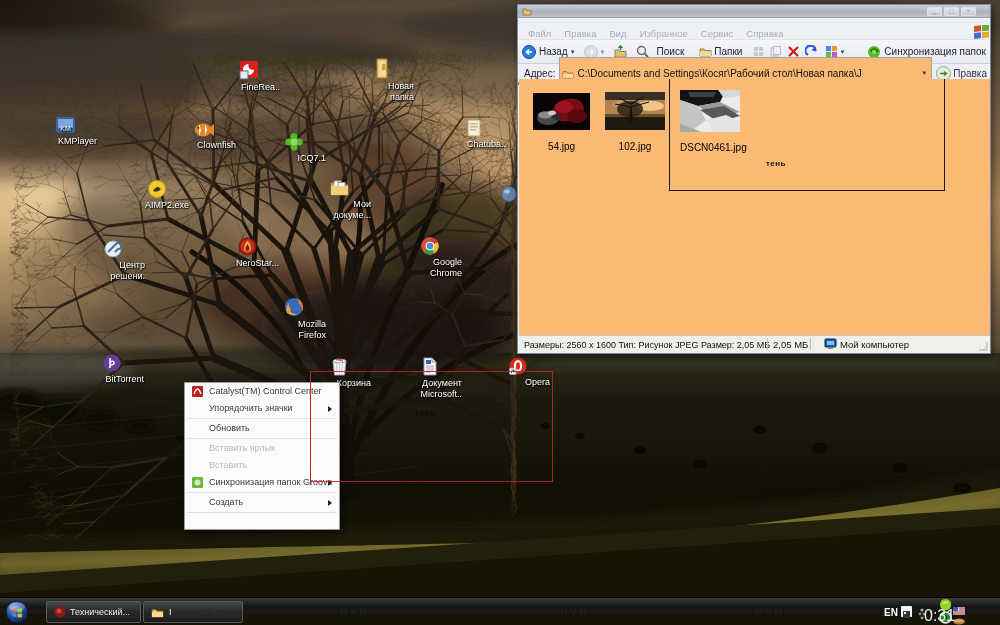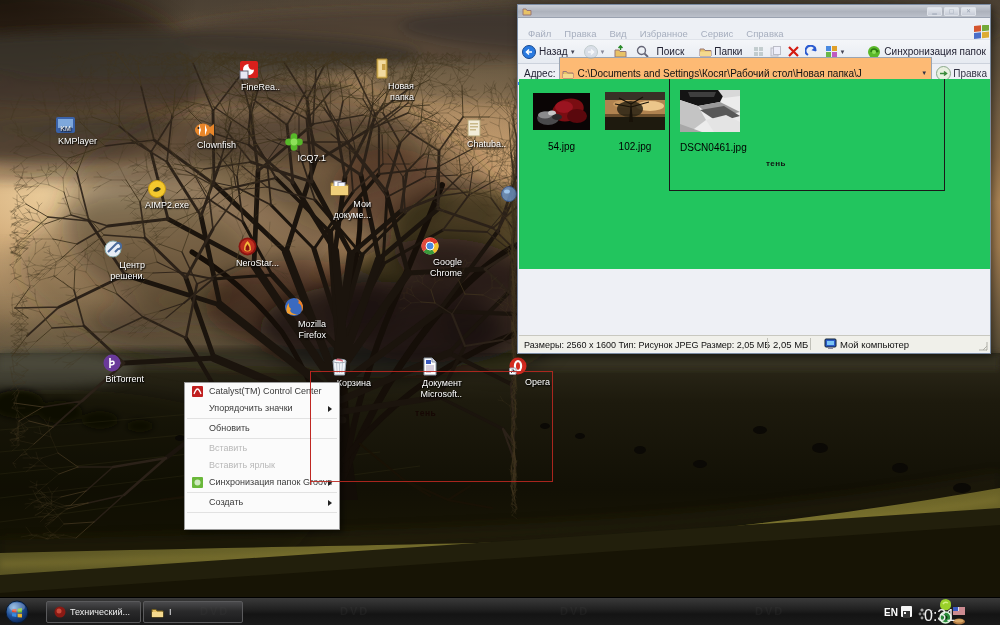--- a/index.html
+++ b/index.html
@@ -6,21 +6,21 @@
 .abs{position:absolute}
 .icon{position:absolute;width:64px;text-align:right;color:#fff;font-size:9px;line-height:10.5px;text-shadow:0 1px 2px rgba(0,0,0,.9),1px 1px 1px rgba(0,0,0,.8)}
 .icon .ig{margin:0 auto 2px;display:block}
 .win{position:absolute;left:517px;top:4px;width:474px;height:350px;background:#eef0f5;border:1px solid #7a8aa0;box-shadow:2px 3px 8px rgba(0,0,0,.5);font-size:10px}
 .tbar{height:13px;background:linear-gradient(#c9cdd5,#adb2bc 55%,#bbc0ca);display:flex;align-items:center;padding:0 2px;border-bottom:1px solid #9aa2b0}
 .wbtn{width:15px;height:9px;border:1px solid #dde1e8;background:linear-gradient(#e4e8ee,#c8cdd8);margin-left:2px;border-radius:1px;font-size:6px;line-height:7px;text-align:center;color:#99a3b2}
 .mbar{height:22px;background:#edf0f5;color:#a6aebe;font-size:9.5px;display:flex;align-items:flex-end;padding-left:10px;border-bottom:1px solid #dfe3ea}
 .mbar span{margin-right:13px}
 .toolbar{height:24px;background:linear-gradient(#f4f6f9,#e6eaf1);display:flex;align-items:center;font-size:10px;color:#223;border-bottom:1px solid #ccd2dc;padding-left:4px}
 .addr{height:21px;background:#eef0f5;display:flex;align-items:center;font-size:10px;color:#334;border-bottom:3px solid #3b82f6;padding:0 3px}
-.content{position:absolute;left:1px;top:74px;width:471px;height:190px;background:#22c55e;overflow:hidden}
+.content{position:absolute;left:1px;top:74px;width:471px;height:257px;background:#fdba74;overflow:hidden}
 .sbar{position:absolute;left:1px;bottom:1px;width:471px;height:17px;background:#f0f0ea;border-top:1px solid #c8c8c0;display:block;font-size:9.5px;color:#111;padding:0}
 .thlabel{position:absolute;font-size:10px;color:#000;text-align:center}
 .cmenu{position:absolute;left:184px;top:382px;width:156px;height:148px;background:#fbfbfb;border:1px solid #9a9a9a;box-shadow:3px 3px 6px rgba(0,0,0,.45);font-size:9px;color:#3a3a3a;z-index:30}
 .mi{height:17px;line-height:17px;padding-left:24px;position:relative;white-space:nowrap}
 .mi.gray{color:#b8b8b8}
 .mi .arr{position:absolute;right:7px;top:6px;width:0;height:0;border-left:4px solid #222;border-top:3.5px solid transparent;border-bottom:3.5px solid transparent}
 .msep{height:1px;background:#e2e2e2;margin:1px 2px}
 .redrect{position:absolute;left:310px;top:371px;width:243px;height:111px;border:1px solid rgba(185,40,32,.9);z-index:40}
 .tbtn{height:22px;margin:3px 4px 0 2px;background:linear-gradient(#4a4a4c,#2a2a2b 45%,#1c1c1d);border:1px solid #5a5a5c;border-radius:2px;color:#eee;font-size:9px;display:flex;align-items:center;padding:0 7px;white-space:nowrap}
 </style></head>
@@ -441,34 +441,34 @@
 
 <div class="cmenu">
  <div class="mi"><svg width="11" height="11" style="position:absolute;left:7px;top:3px">
         <rect width="11" height="11" rx="1" fill="#c02020"></rect>
         <path d="M2 8 Q4 3 5.5 3 Q7 3 9 8" stroke="#fff" stroke-width="1.3" fill="none"></path>
       </svg>Catalyst(TM) Control Center</div>
  <div class="mi">Упорядочить значки<span class="arr"></span></div>
  <div class="msep"></div>
  <div class="mi">Обновить</div>
  <div class="msep"></div>
+ <div class="mi gray">Вставить ярлык</div>
  <div class="mi gray">Вставить</div>
- <div class="mi gray">Вставить ярлык</div>
  <div class="mi"><svg width="11" height="11" style="position:absolute;left:7px;top:3px">
         <rect width="11" height="11" rx="1" fill="#6ab83a"></rect>
         <circle cx="5.5" cy="5.5" r="3" fill="#cfeabf"></circle>
       </svg>Синхронизация папок Groove<span class="arr"></span></div>
  <div class="msep"></div>
  <div class="mi">Создать<span class="arr"></span></div>
  <div class="msep"></div>
 </div>
 <div class="redrect"></div>
 <div class="abs" style="left:310px;top:371px;width:1px;height:114px;background:rgba(190,35,30,.85);z-index:40"></div>
 
-<div class="abs" style="left:0;top:597px;width:1000px;height:28px;background:linear-gradient(#3a3a3a,#222 40%,#141414 60%,#1a1a1a);border-top:1px solid #000;z-index:50">
+<div class="abs" style="left:0;top:597px;width:1000px;height:16px;background:linear-gradient(#3a3a3a,#222 40%,#141414 60%,#1a1a1a);border-top:1px solid #000;z-index:50">
  <div class="abs" style="left:5px;top:2px"><svg width="24" height="24">
         <defs>
           <radialGradient id="orb" cx="0.35" cy="0.3" r="0.8">
             <stop offset="0" stop-color="#7aaede"></stop>
             <stop offset="0.5" stop-color="#1f4e96"></stop>
             <stop offset="1" stop-color="#081f48"></stop>
           </radialGradient>
         </defs>
         <circle cx="12" cy="12" r="11" fill="url(#orb)" stroke="#0a1a30"></circle>
         <g transform="translate(12 12) scale(0.62)">

